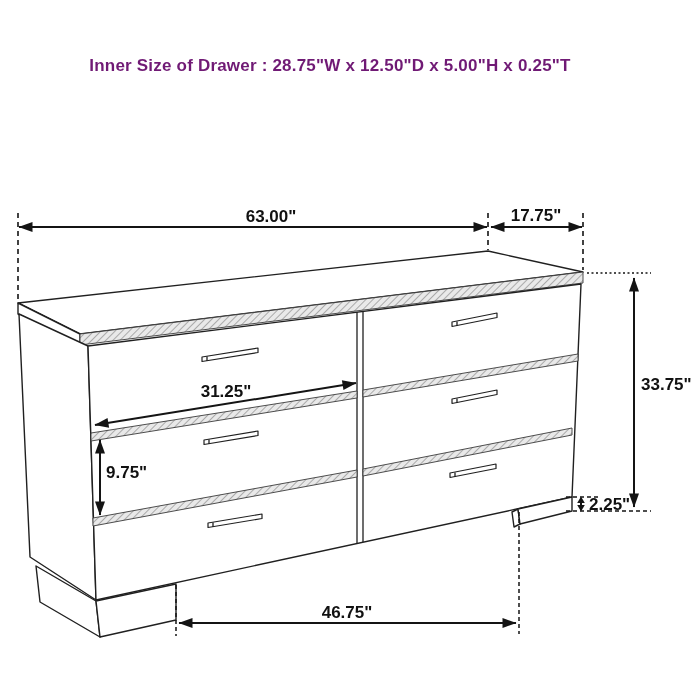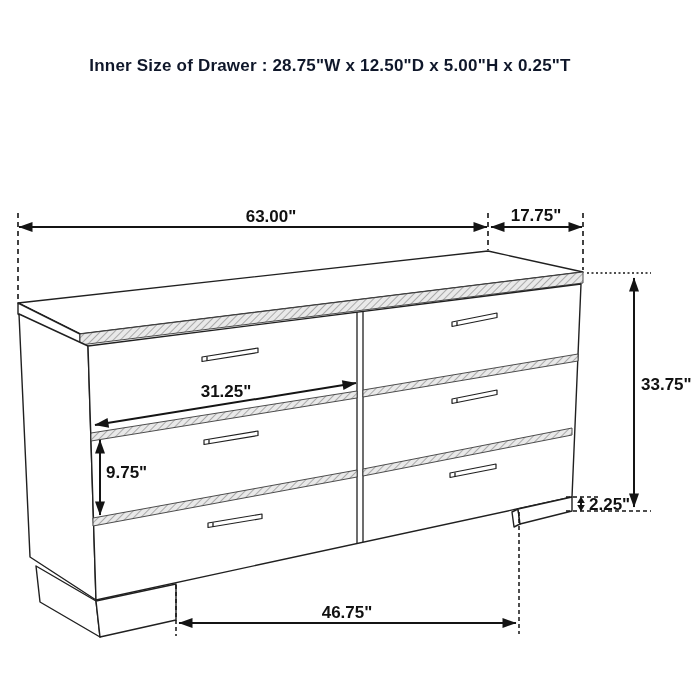--- a/index.html
+++ b/index.html
@@ -2,21 +2,21 @@
 <html><head>
 <meta charset="utf-8">
 <style>
   html,body{margin:0;padding:0;}
   body{
     width:700px;height:700px;background:#ffffff;position:relative;overflow:hidden;
     font-family:"Liberation Sans", sans-serif;
   }
   .title{
     position:absolute;top:56px;left:0;width:660px;text-align:center;
-    font-size:17px;font-weight:bold;color:#0f172a;letter-spacing:0.2px;
+    font-size:17px;font-weight:bold;color:#701a75;letter-spacing:0.2px;
     white-space:nowrap;
   }
   svg{position:absolute;top:0;left:0;}
   .struct{fill:#ffffff;stroke:#202020;stroke-width:1.4;stroke-linejoin:round;}
   .band{fill:url(#hatch);stroke:#3a3a3a;stroke-width:0.9;stroke-linejoin:round;}
   .thin{stroke:#202020;stroke-width:1.3;fill:none;}
   .dim{stroke:#141414;stroke-width:2;fill:none;}
   .ext{stroke:#141414;stroke-width:1.6;fill:none;stroke-dasharray:5 4;}
   .dots{stroke:#141414;stroke-width:1.4;fill:none;stroke-dasharray:2 2.5;}
   .dsh{stroke:#141414;stroke-width:1.5;fill:none;stroke-dasharray:4 3;}

